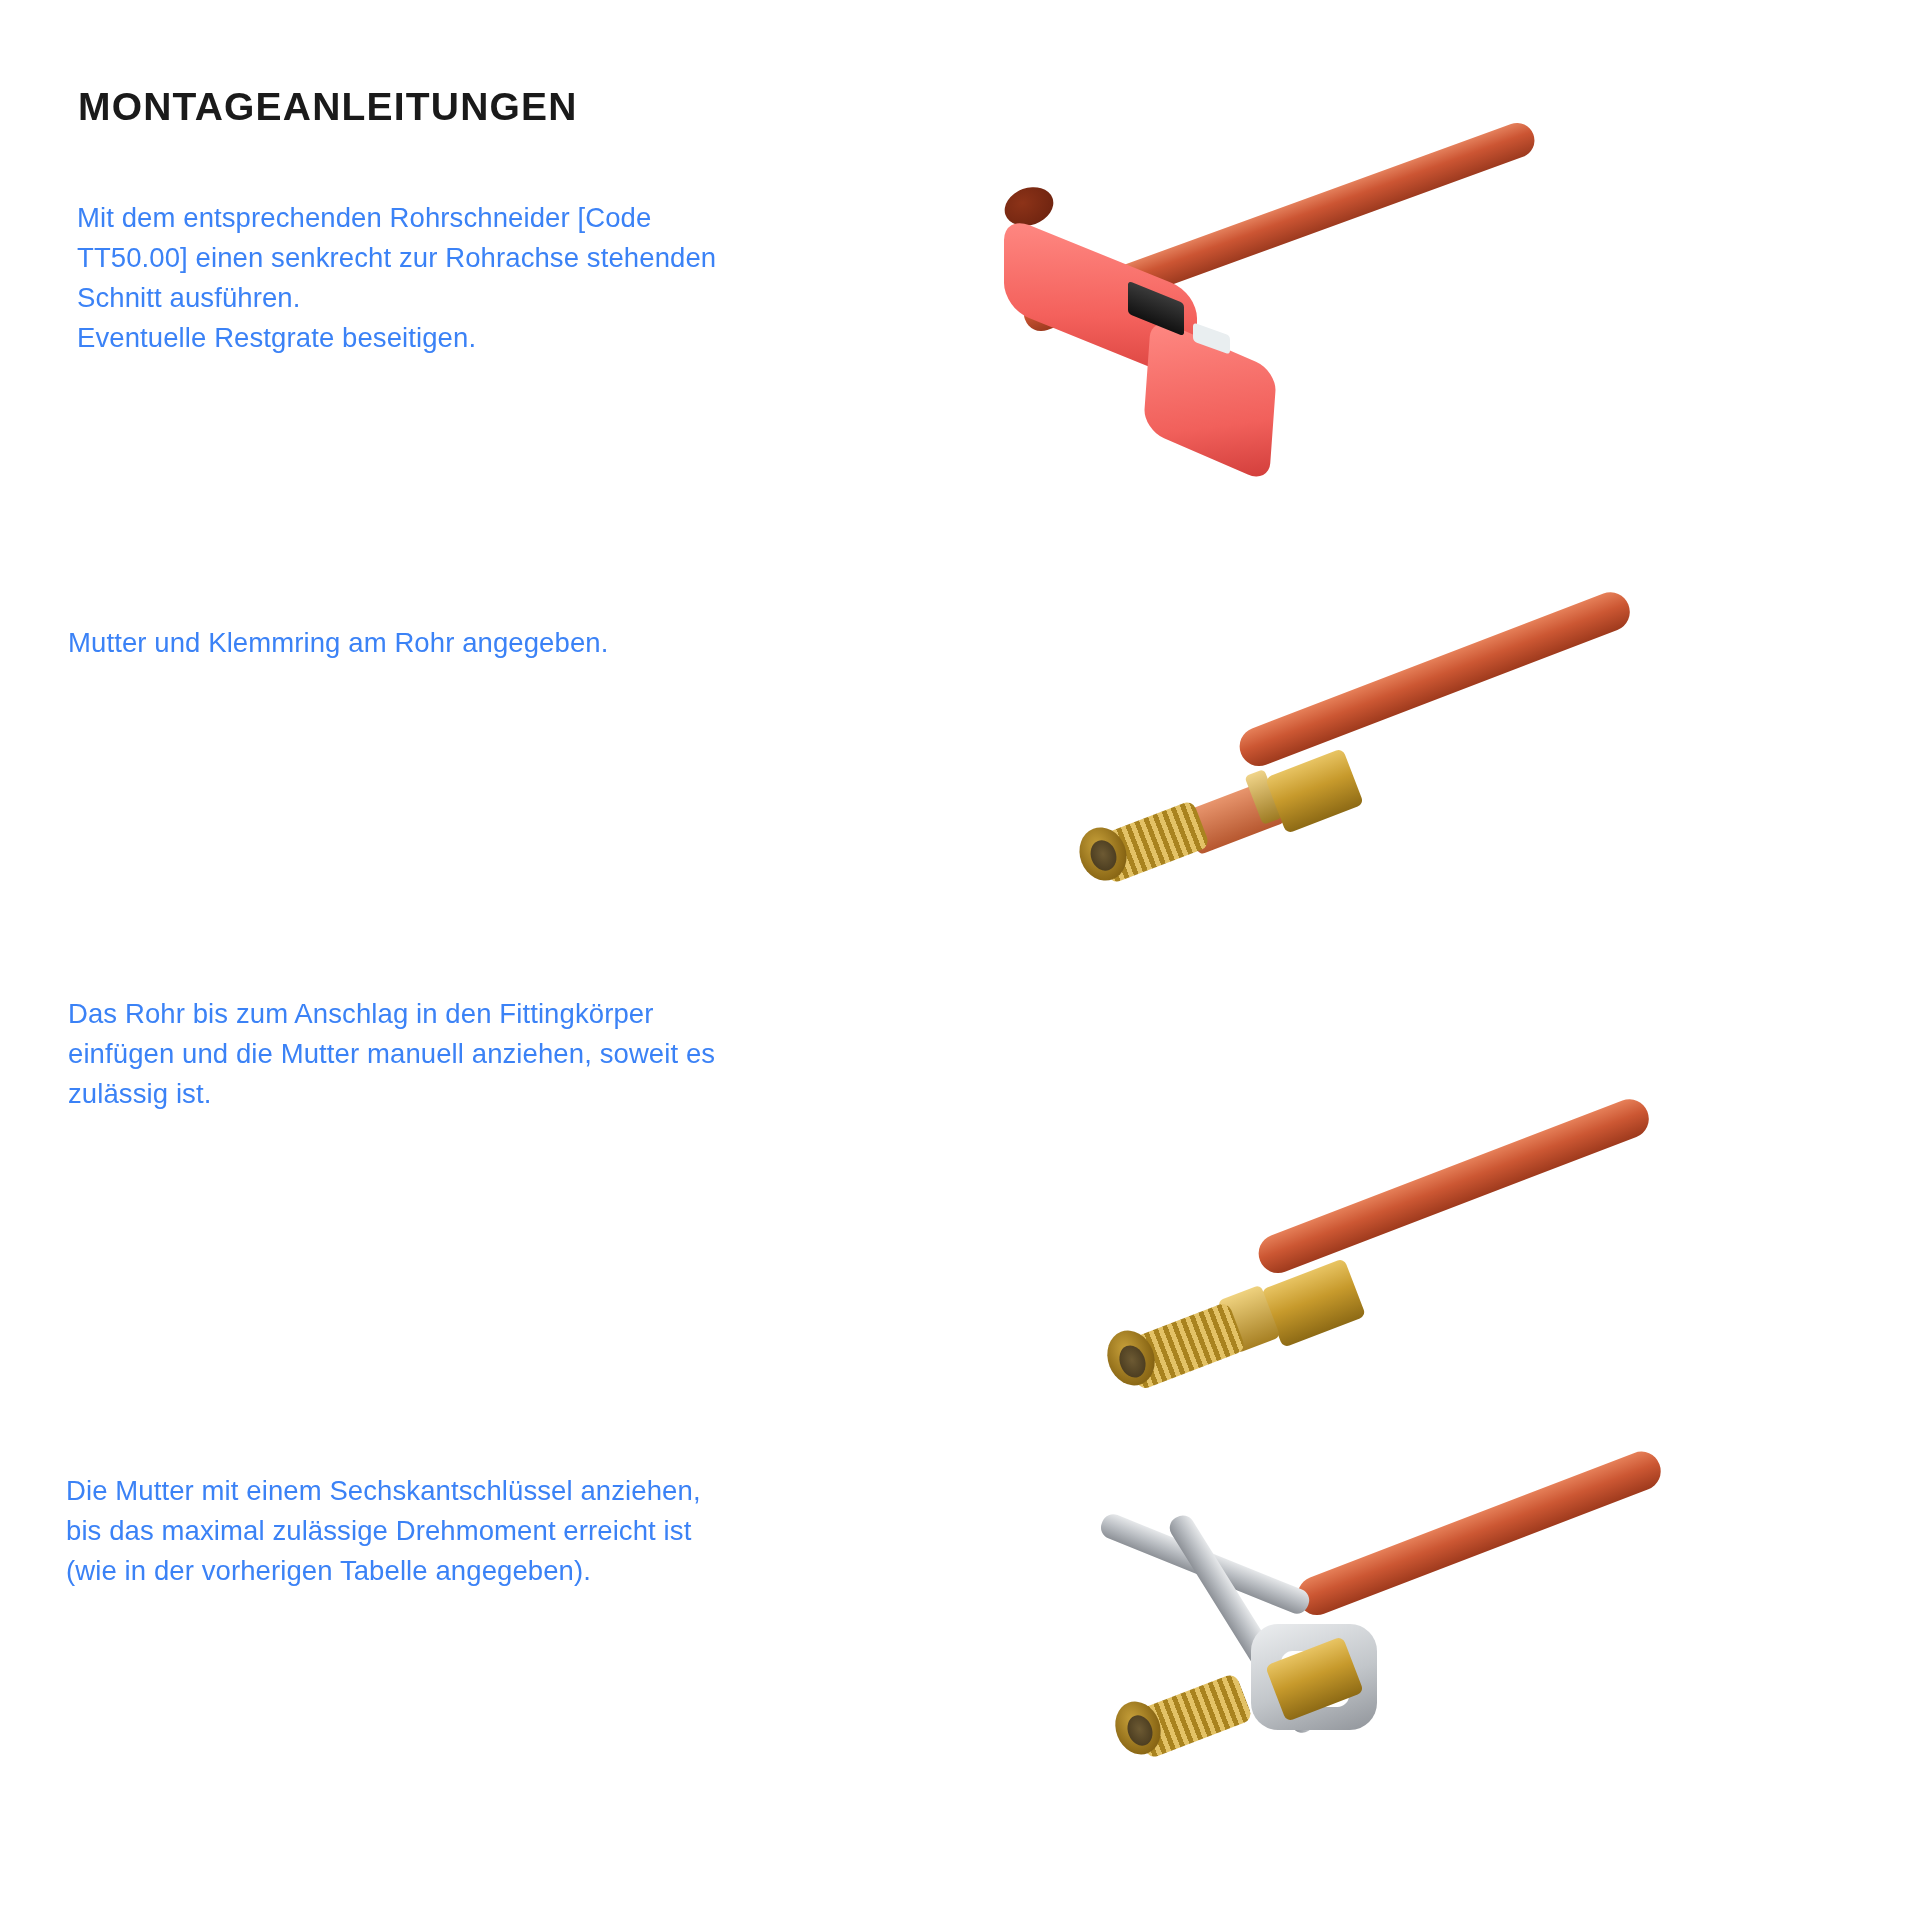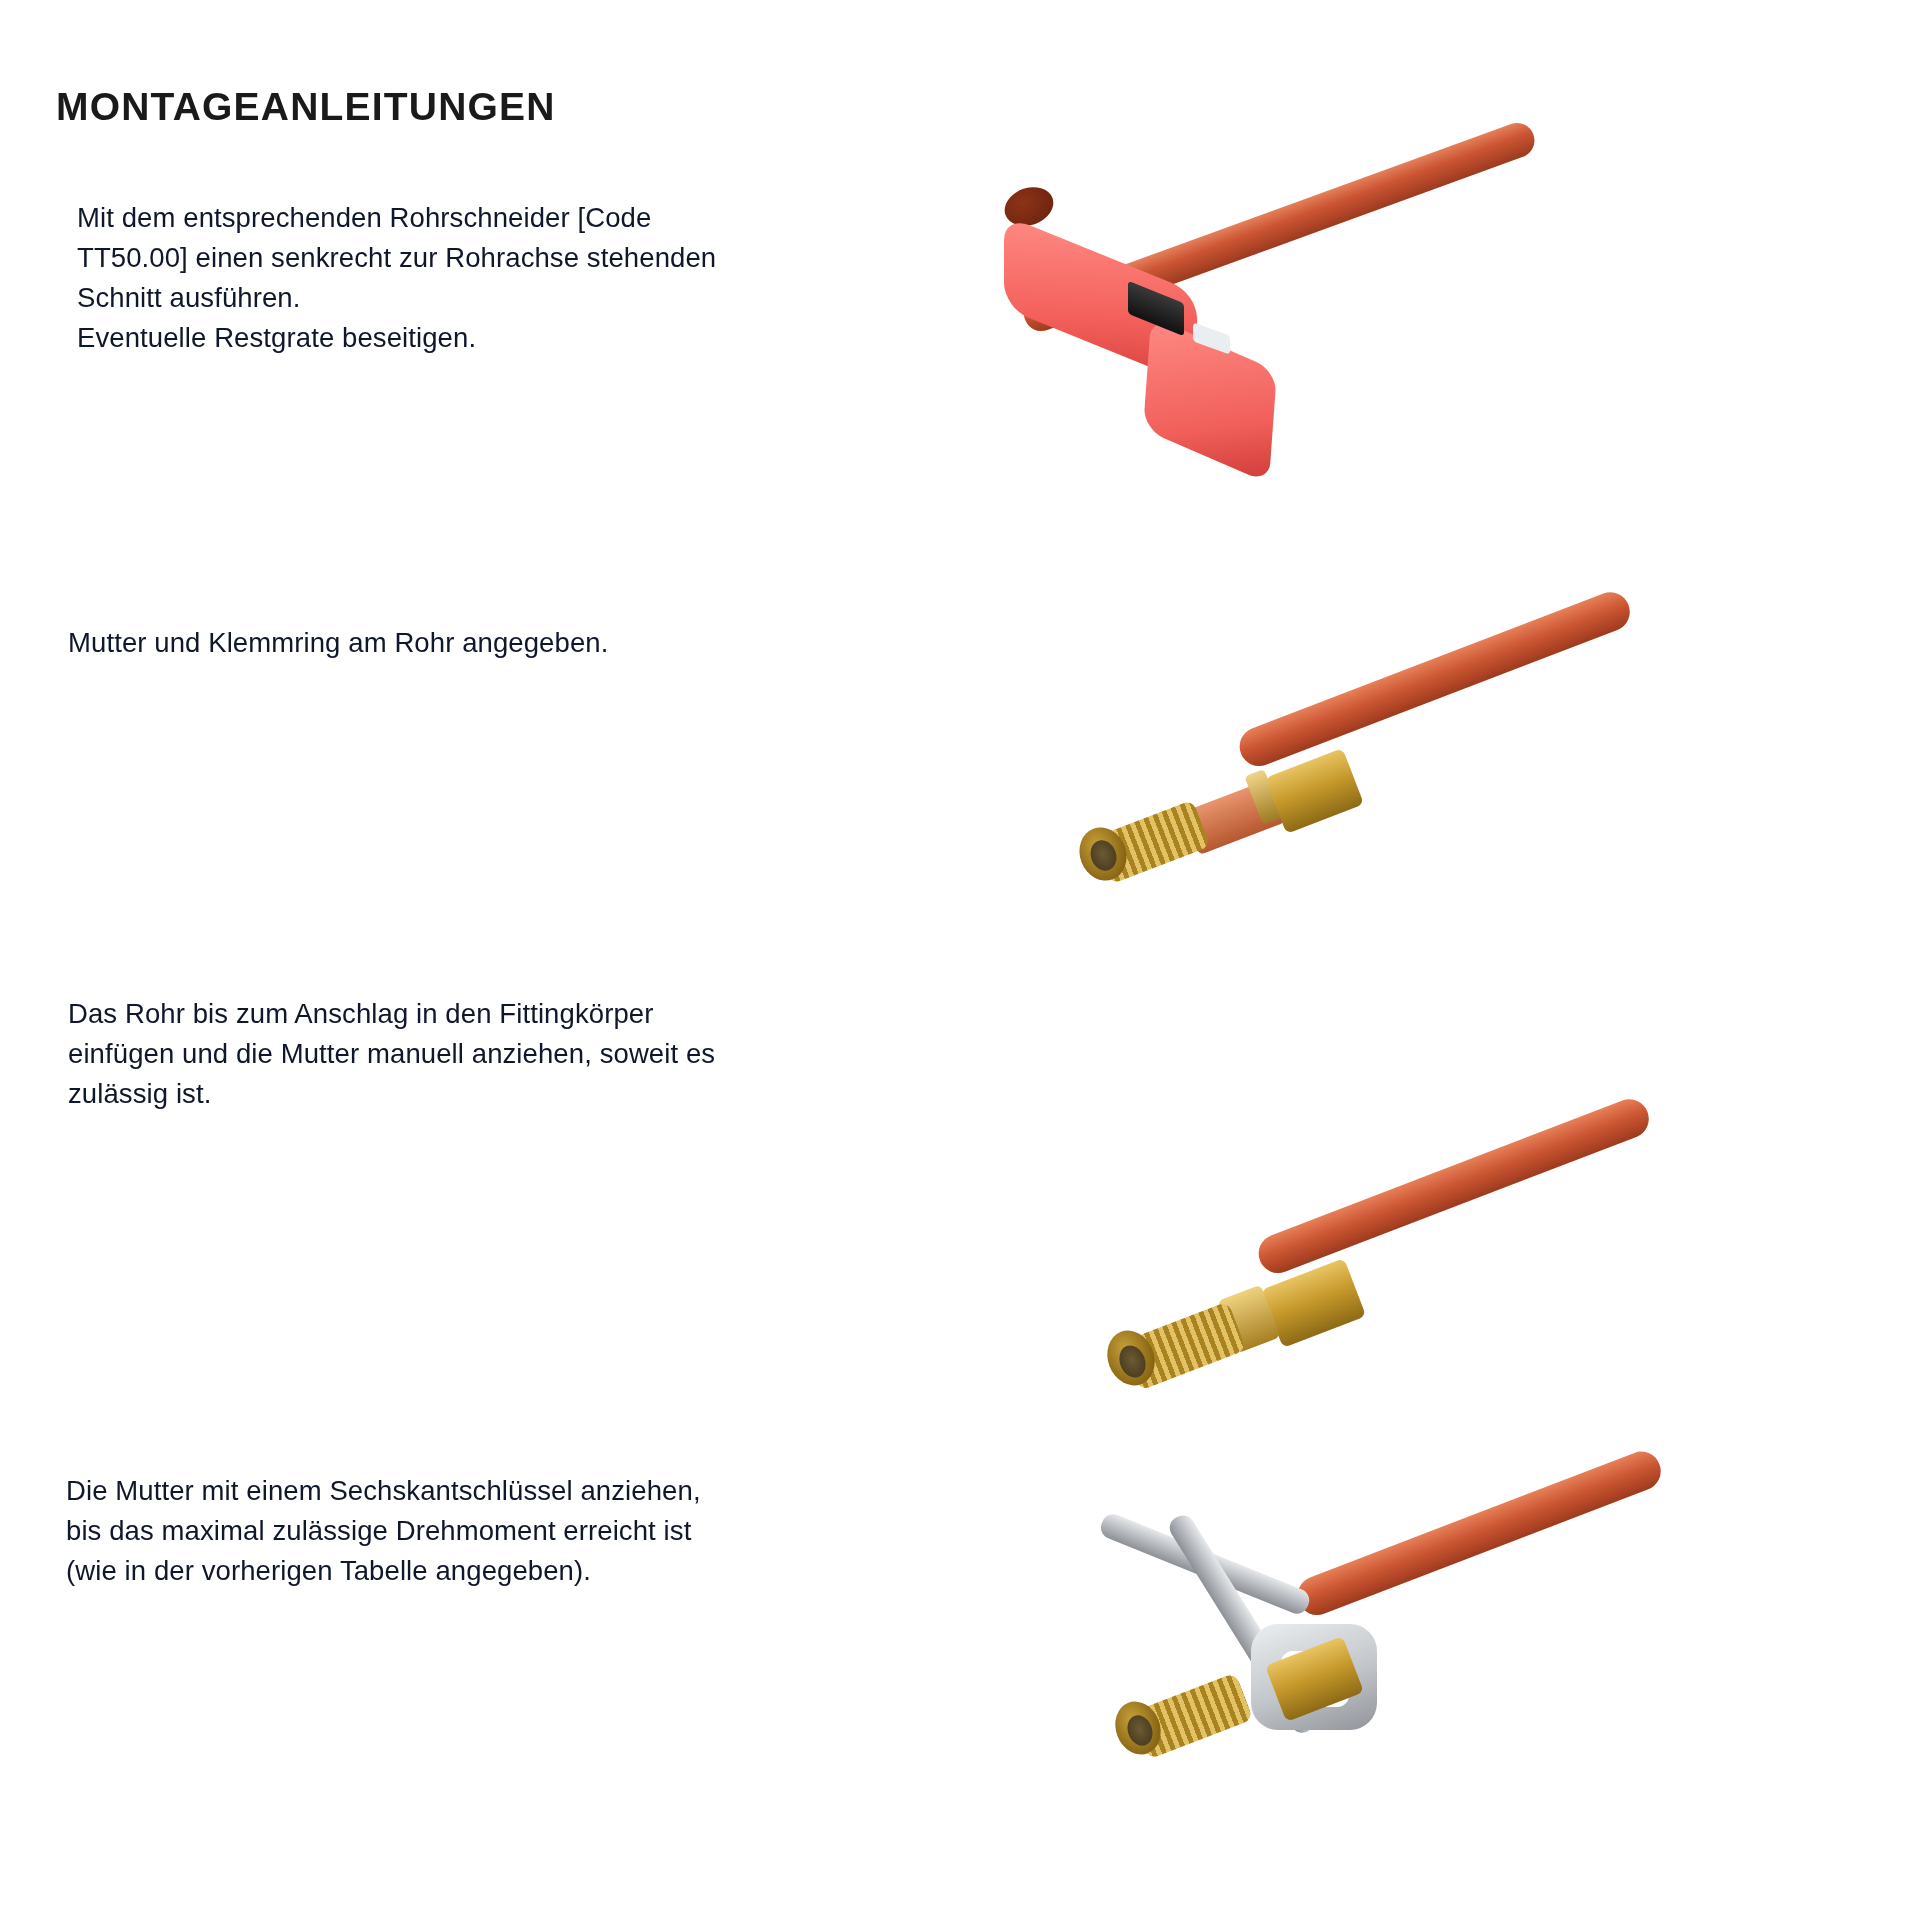--- a/index.html
+++ b/index.html
@@ -17,39 +17,39 @@
   }
   .page {
     position: relative;
     width: 1931px;
     height: 1931px;
     box-sizing: border-box;
     padding: 0;
   }
   .page-title {
     position: absolute;
-    left: 56px;
+    left: 78px;
     top: 85px;
     font-size: 39px;
     font-weight: bold;
     letter-spacing: 1.2px;
     color: #1a1a1a;
     text-align: right;
   }
 
   .step {
     position: absolute;
     left: 0;
     width: 1931px;
   }
   .step-text {
     position: absolute;
     font-size: 27.5px;
     line-height: 1.45;
-    color: #0f172a;
+    color: #3b82f6;
     white-space: pre-line;
     letter-spacing: 0.1px;
   }
   .step-figure {
     position: absolute;
   }
 
   
   .fig1 { left: 1004px; top: 188px; width: 608px; height: 319px; }
   .fig-pipe {

